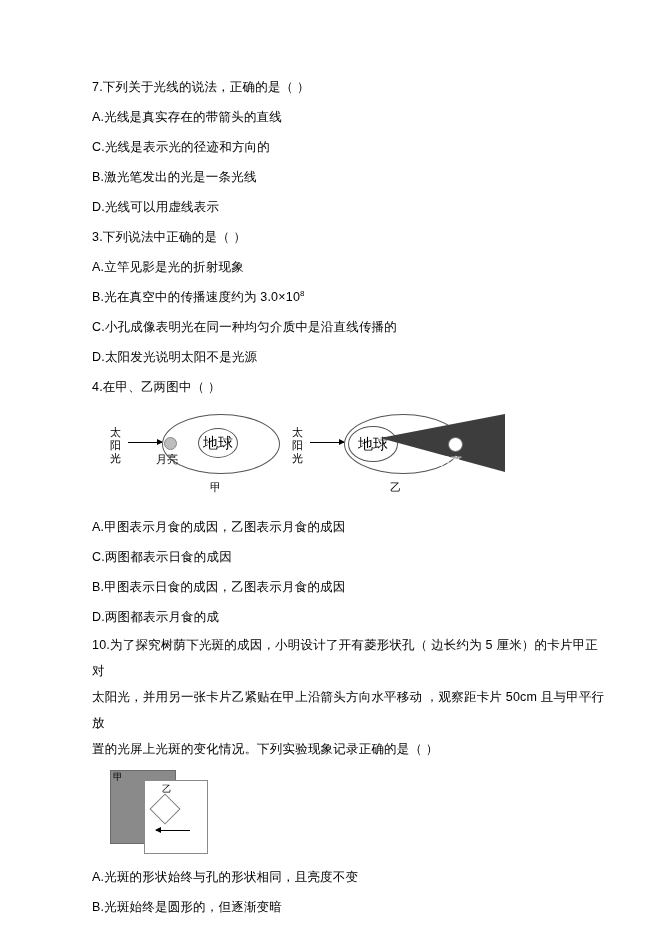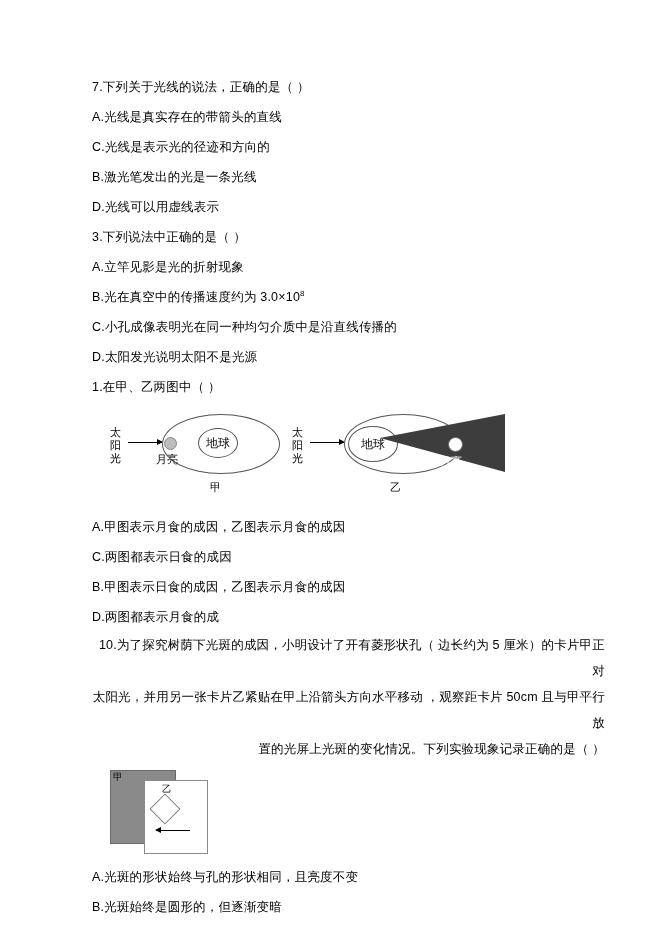--- a/index.html
+++ b/index.html
@@ -26,21 +26,20 @@
   }
   .line {
     font-size: 12.5px;
     line-height: 30px;
     letter-spacing: 0.2px;
     white-space: nowrap;
   }
   .line.wrap {
     white-space: normal;
     line-height: 26px;
-    text-align: right;
   }
   .sub {
     font-size: 8px;
     vertical-align: super;
     line-height: 0;
   }
   
   .fig9 {
     position: relative;
     height: 96px;
@@ -74,21 +73,21 @@
     background: #fff;
   }
   .fig9 .earth {
     position: absolute;
     border: 1px solid #555;
     border-radius: 50%;
     background: #fff;
     display: flex;
     align-items: center;
     justify-content: center;
-    font-size: 12px;
+    font-size: 15px;
   }
   .fig9 .moon-small {
     position: absolute;
     width: 11px;
     height: 11px;
     border-radius: 50%;
     background: #bdbdbd;
     border: 1px solid #888;
   }
   .fig9 .moon-white {
@@ -178,21 +177,21 @@
 
   <div class="q">
     <div class="line">3.下列说法中正确的是（        ）</div>
     <div class="line">A.立竿见影是光的折射现象</div>
     <div class="line"><span>B.光在真空中的传播速度约为 3.0×10</span><span class="sub">8</span></div>
     <div class="line">C.小孔成像表明光在同一种均匀介质中是沿直线传播的</div>
     <div class="line">D.太阳发光说明太阳不是光源</div>
   </div>
 
   <div class="q">
-    <div class="line">1.在甲、乙两图中（        ）</div>
+    <div class="line">4.在甲、乙两图中（        ）</div>
 
     <div class="fig9">
 
       <div class="label-sun" style="left:0px; top:18px;">太阳光</div>
       <div class="arrow" style="left:18px; top:34px; width:34px;"></div>
       <div class="orbit" style="left:52px; top:6px; width:116px; height:58px;"></div>
       <div class="moon-small" style="left:54px; top:29px;"></div>
       <div class="tinylabel" style="left:46px; top:44px;">月亮</div>
       <div class="earth" style="left:88px; top:20px; width:38px; height:28px;">
           <span>地球</span>

